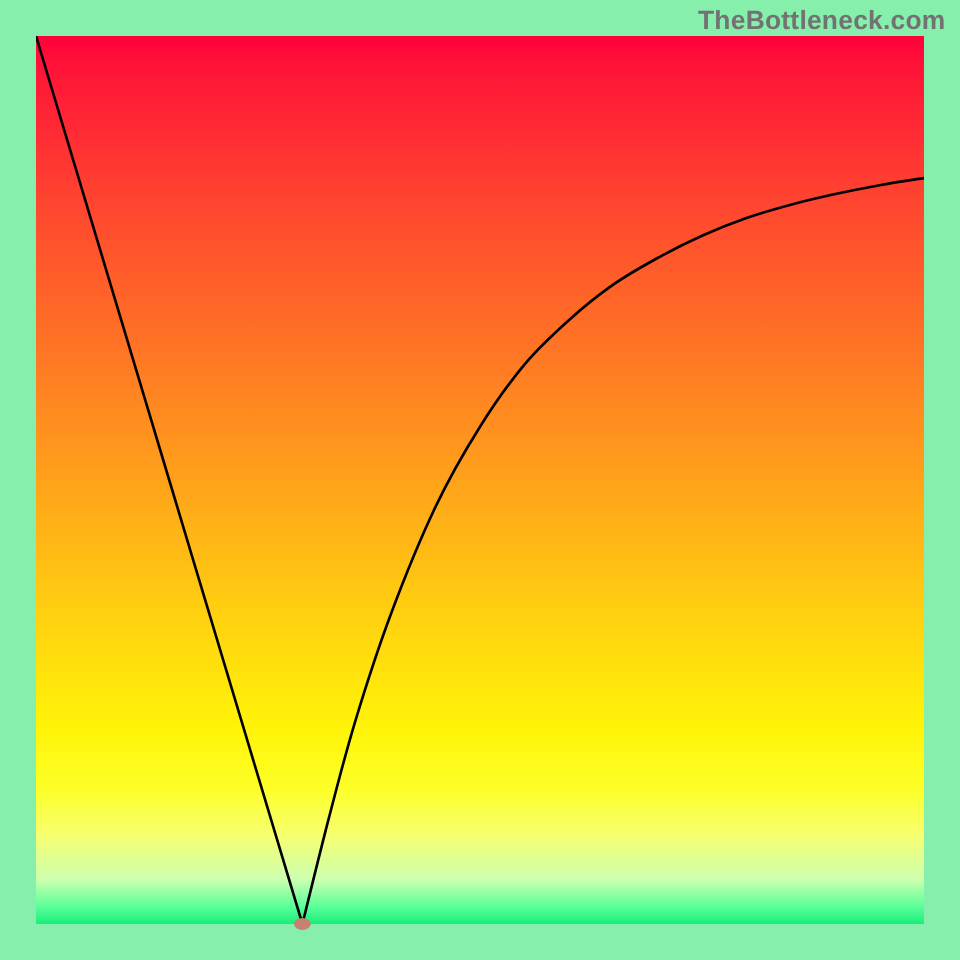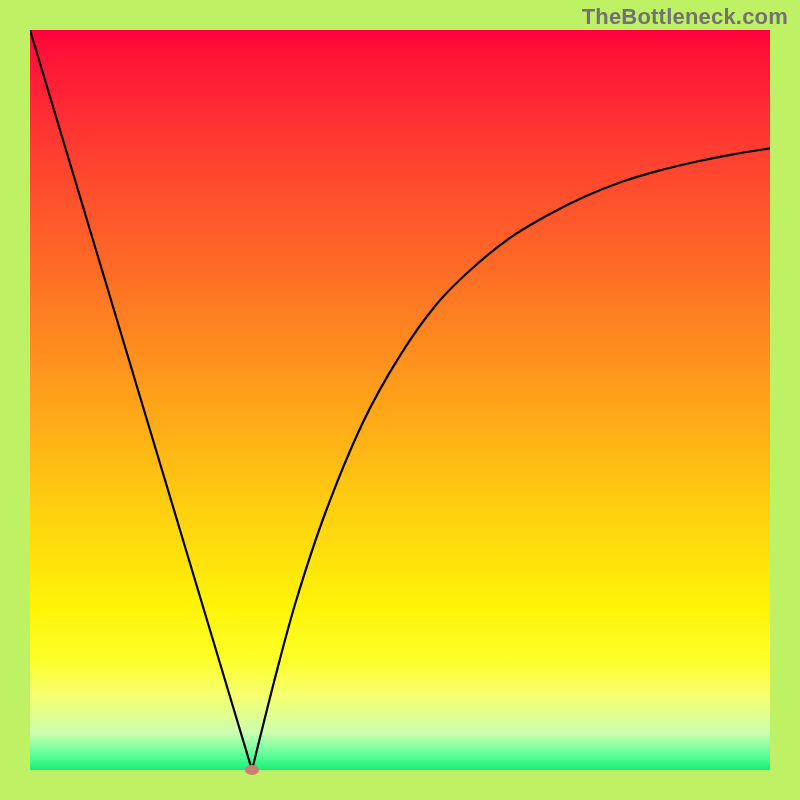--- a/index.html
+++ b/index.html
@@ -7,21 +7,21 @@
     padding: 0;
     width: 800px;
     height: 800px;
     background: #000;
     overflow: hidden;
     font-family: Arial, Helvetica, sans-serif;
   }
   .outer {
     width: 800px;
     height: 800px;
-    background: #bef264;
+    background: #86efac;
     position: relative;
   }
   .watermark {
     position: absolute;
     top: 4px;
     right: 12px;
     color: #727272;
     font-size: 22px;
     font-weight: 600;
     letter-spacing: 0.2px;

